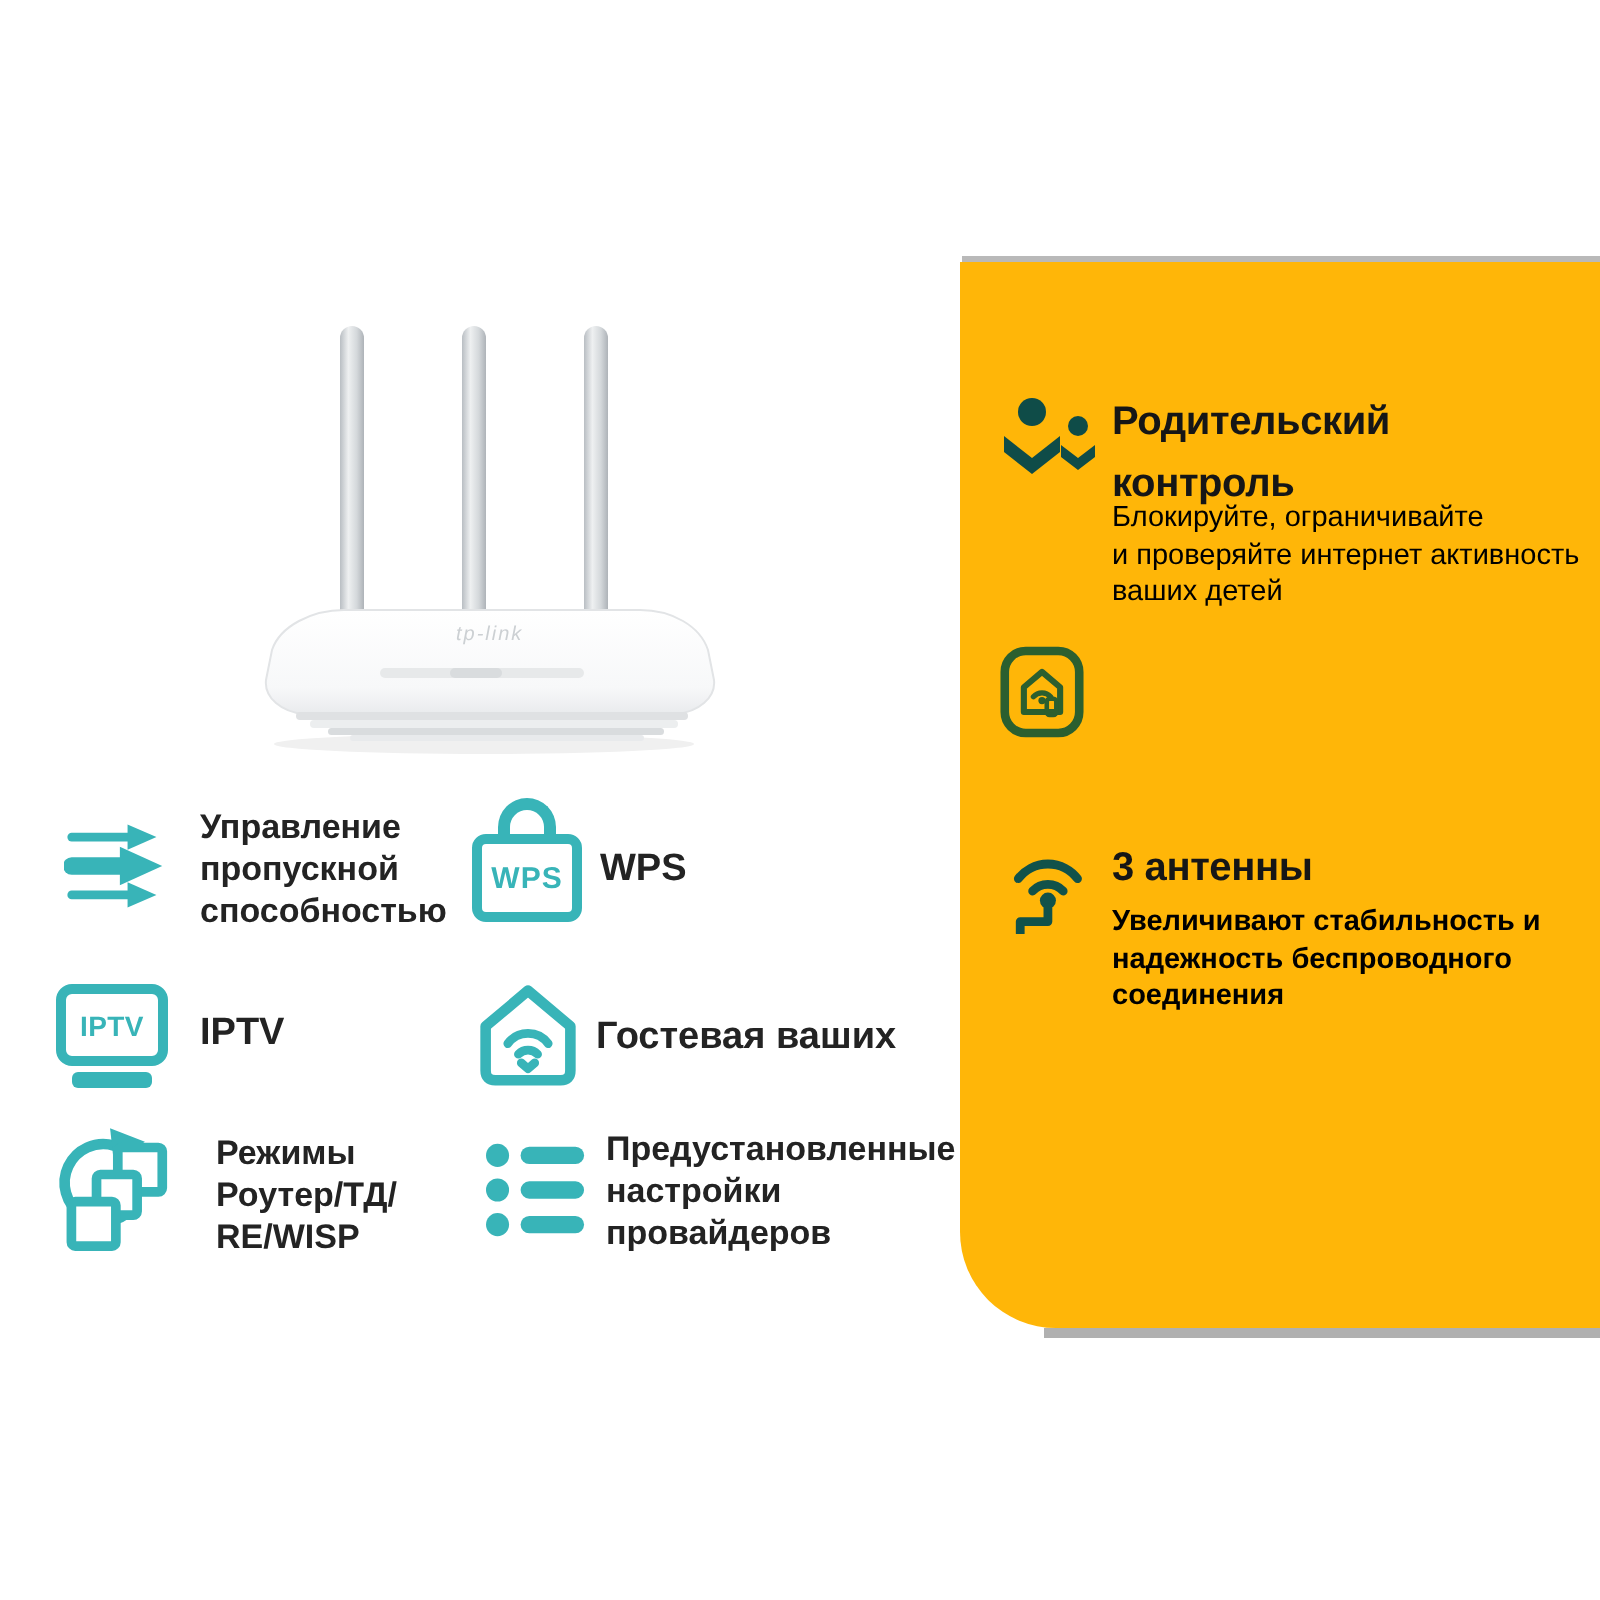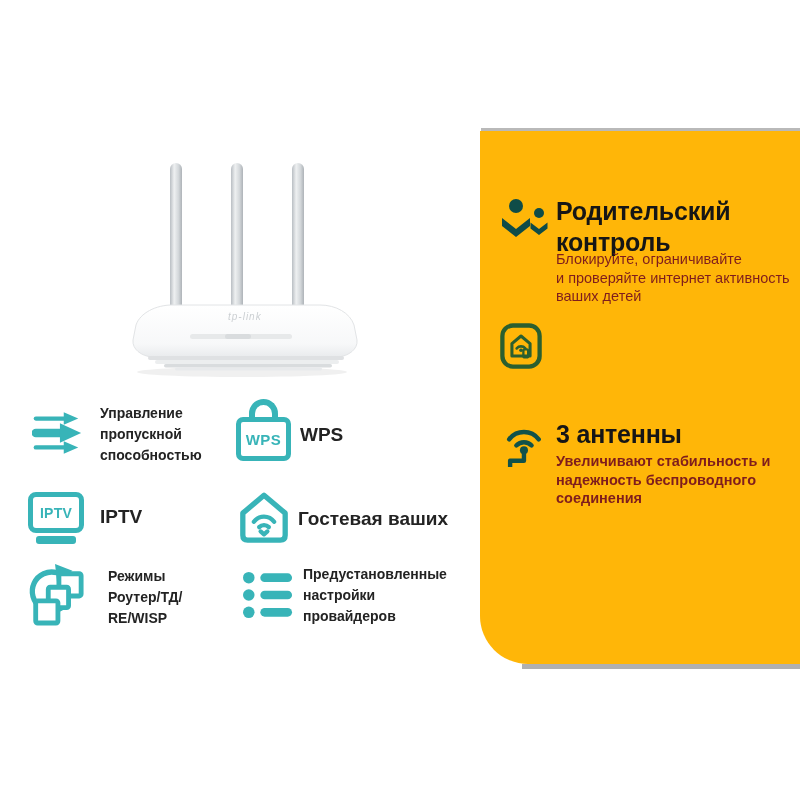--- a/index.html
+++ b/index.html
@@ -9,30 +9,30 @@
   }
   .abs{position:absolute;}
   
   .yellow-card{
     left:480px;top:131px;width:320px;height:533px;
     background:#FFB608;border-bottom-left-radius:48px;
   }
   .card-top-shadow{left:481px;top:128px;width:319px;height:3px;background:#b9b9b9;}
   .card-bottom-shadow{left:522px;top:664px;width:278px;height:5px;background:#b0b0b0;}
   .card-title{
-    font-weight:700;font-size:25px;line-height:31px;color:#161616;
+    font-weight:700;font-size:20px;line-height:31px;color:#161616;
     white-space:pre-line;letter-spacing:-0.2px;
   }
   .card-desc{
-    font-weight:400;font-size:14.5px;line-height:18.5px;color:#7f1d1d;
+    font-weight:400;font-size:14.5px;line-height:18.5px;color:#000000;
     white-space:pre-line;
   }
   
   .left-label{
-    font-weight:700;font-size:14px;line-height:21px;color:#232323;white-space:pre-line;
+    font-weight:700;font-size:17px;line-height:21px;color:#232323;white-space:pre-line;
   }
   .left-label.lg{font-size:19px;}
   
   .wps-icon{width:55px;height:62px;}
   .wps-shackle{
     position:absolute;left:13px;top:0;width:17px;height:24px;
     border:6px solid #38B4B8;border-bottom:none;border-radius:15px 15px 0 0;
   }
   .wps-body{
     position:absolute;left:0;top:18px;width:45px;height:34px;

